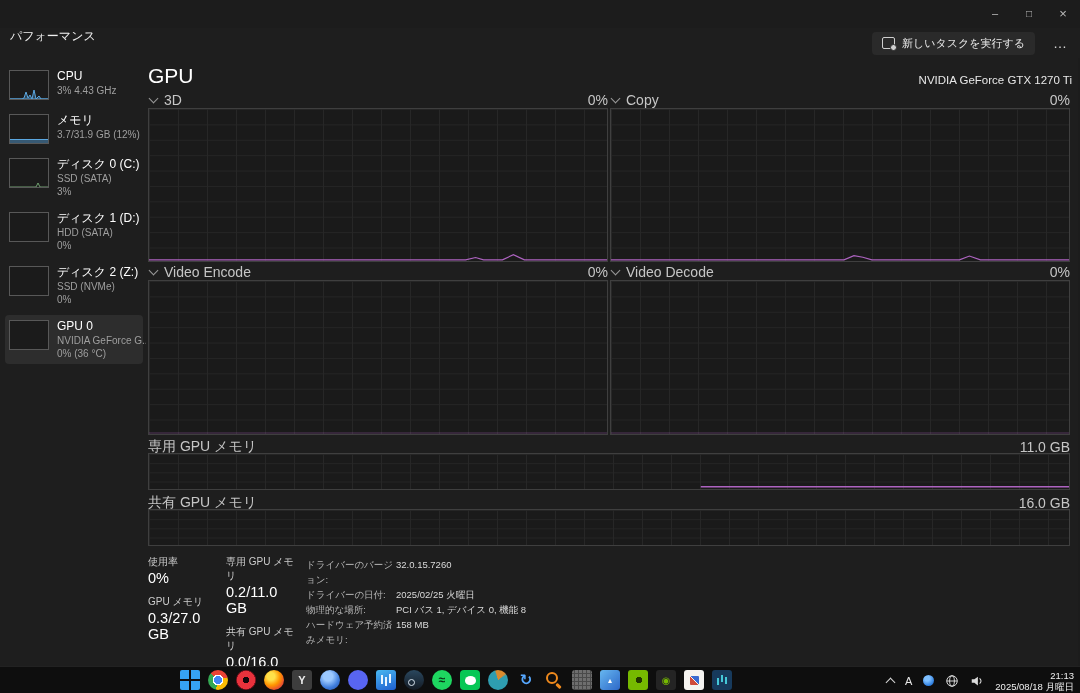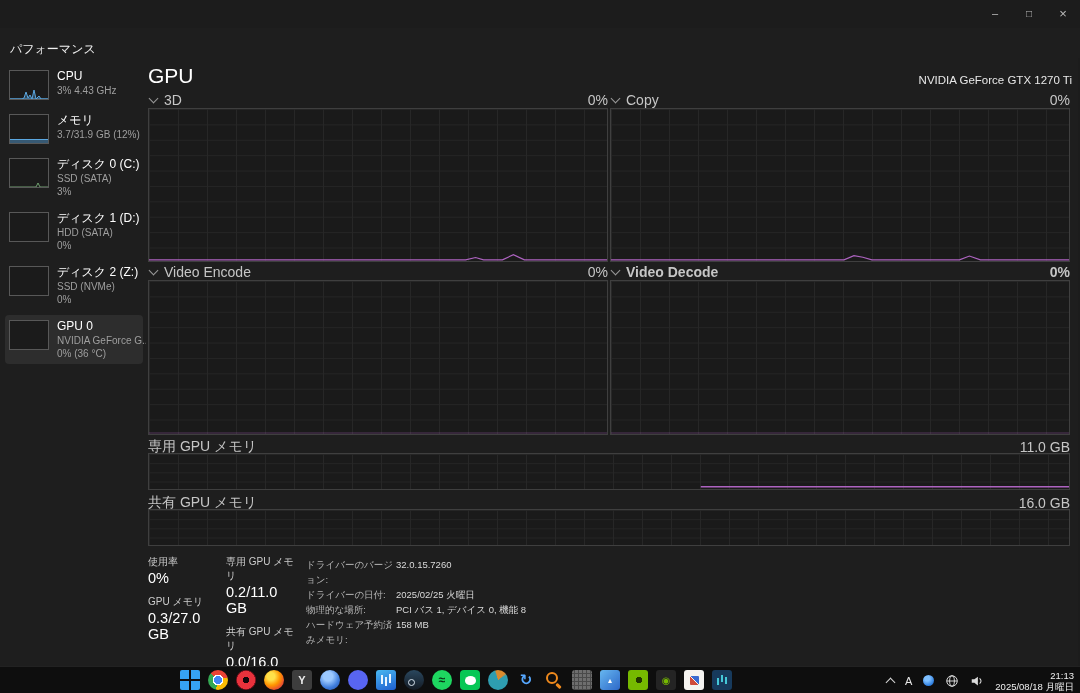--- a/index.html
+++ b/index.html
@@ -7,21 +7,21 @@
         font-family:"Liberation Sans","DejaVu Sans",sans-serif;color:#e8e8e8;}
 
   
   .titlebar{position:absolute;left:0;top:0;width:1080px;height:28px;background:#1c1c1c;}
   .wc{position:absolute;top:0;width:34px;height:26px;display:flex;align-items:center;justify-content:center;
       color:#bdbdbd;font-size:11px;cursor:default;}
   .wc.min{right:68px}.wc.max{right:34px;font-size:10px}.wc.cls{right:0;font-size:13px}
 
   
   .appheader{position:absolute;left:0;top:28px;width:1080px;height:30px;background:#1e1e1e;
-             display:flex;align-items:flex-end;}
+             display:flex;align-items:flex-start;}
   .appheader .title{margin-left:10px;font-size:12px;color:#f0f0f0;}
   .hdr-right{position:absolute;right:8px;top:0;height:30px;display:flex;align-items:center;gap:14px;}
   .newtask{display:flex;align-items:center;gap:7px;background:#2a2a2a;border-radius:4px;
            padding:4px 10px;font-size:11px;color:#eaeaea;cursor:default;}
   .newtask-ic{position:relative;width:11px;height:10px;border:1.2px solid #cfcfcf;border-radius:2px;display:inline-block;}
   .newtask-ic::after{content:"";position:absolute;right:-3px;bottom:-3px;width:5px;height:5px;border-radius:50%;
            background:#cfcfcf;border:1px solid #2a2a2a;}
   .more{font-size:14px;color:#d8d8d8;letter-spacing:1px;padding:0 4px;}
 
   
@@ -52,21 +52,21 @@
     background-size:29px 100%,100% 15.4px;}
   .chart.mem{background-size:29px 100%,100% 9.2px;}
   .chart svg{position:absolute;left:0;top:0;width:100%;height:100%;}
 
   .ch-head-0{left:2px;top:34px;width:460px;}
   .ch-box-0{left:2px;top:50px;width:460px;height:154px;}
   .ch-head-1{left:464px;top:34px;width:460px;}
   .ch-box-1{left:464px;top:50px;width:460px;height:154px;}
   .ch-head-2{left:2px;top:206px;width:460px;}
   .ch-box-2{left:2px;top:222px;width:460px;height:155px;}
-  .ch-head-3{left:464px;top:206px;width:460px;font-weight:bold;}
+  .ch-head-3{left:464px;top:206px;width:460px;}
   .ch-box-3{left:464px;top:222px;width:460px;height:155px;}
   .mem-head-0{left:2px;top:381px;width:922px;}
   .mem-box-0{left:2px;top:395px;width:922px;height:37px;}
   .mem-head-1{left:2px;top:437px;width:922px;}
   .mem-box-1{left:2px;top:451px;width:922px;height:37px;}
 
   
   .stats{position:absolute;left:2px;top:497px;right:0;bottom:0;}
   .stat-col{position:absolute;top:0;}
   .stat-col.c1{left:0;width:74px;}
@@ -135,20 +135,27 @@
 <div id="root">
 
   <div class="titlebar">
     <span class="wc min">–</span>
     <span class="wc max">□</span>
     <span class="wc cls">×</span>
   </div>
 
   <div class="appheader">
     <span class="title">パフォーマンス</span>
+    <div class="hdr-right">
+      <div class="newtask">
+        <span class="newtask-ic"></span>
+        <span>新しいタスクを実行する</span>
+      </div>
+      <span class="more">…</span>
+    </div>
   </div>
 
   <div class="sidebar">
 
     <div class="side-item">
       <span class="thumb">
         <svg width="38" height="28" viewBox="0 0 38 28" preserveAspectRatio="none">
           <polygon points="0,28 12,28 14,27 16,21 18,27 20,24 22,28 24,19 26,28 29,25 31,28 38,28" fill="rgba(91,167,224,0.30)" stroke="#5ba7e0" stroke-width="1"></polygon>
         </svg>
       </span>

